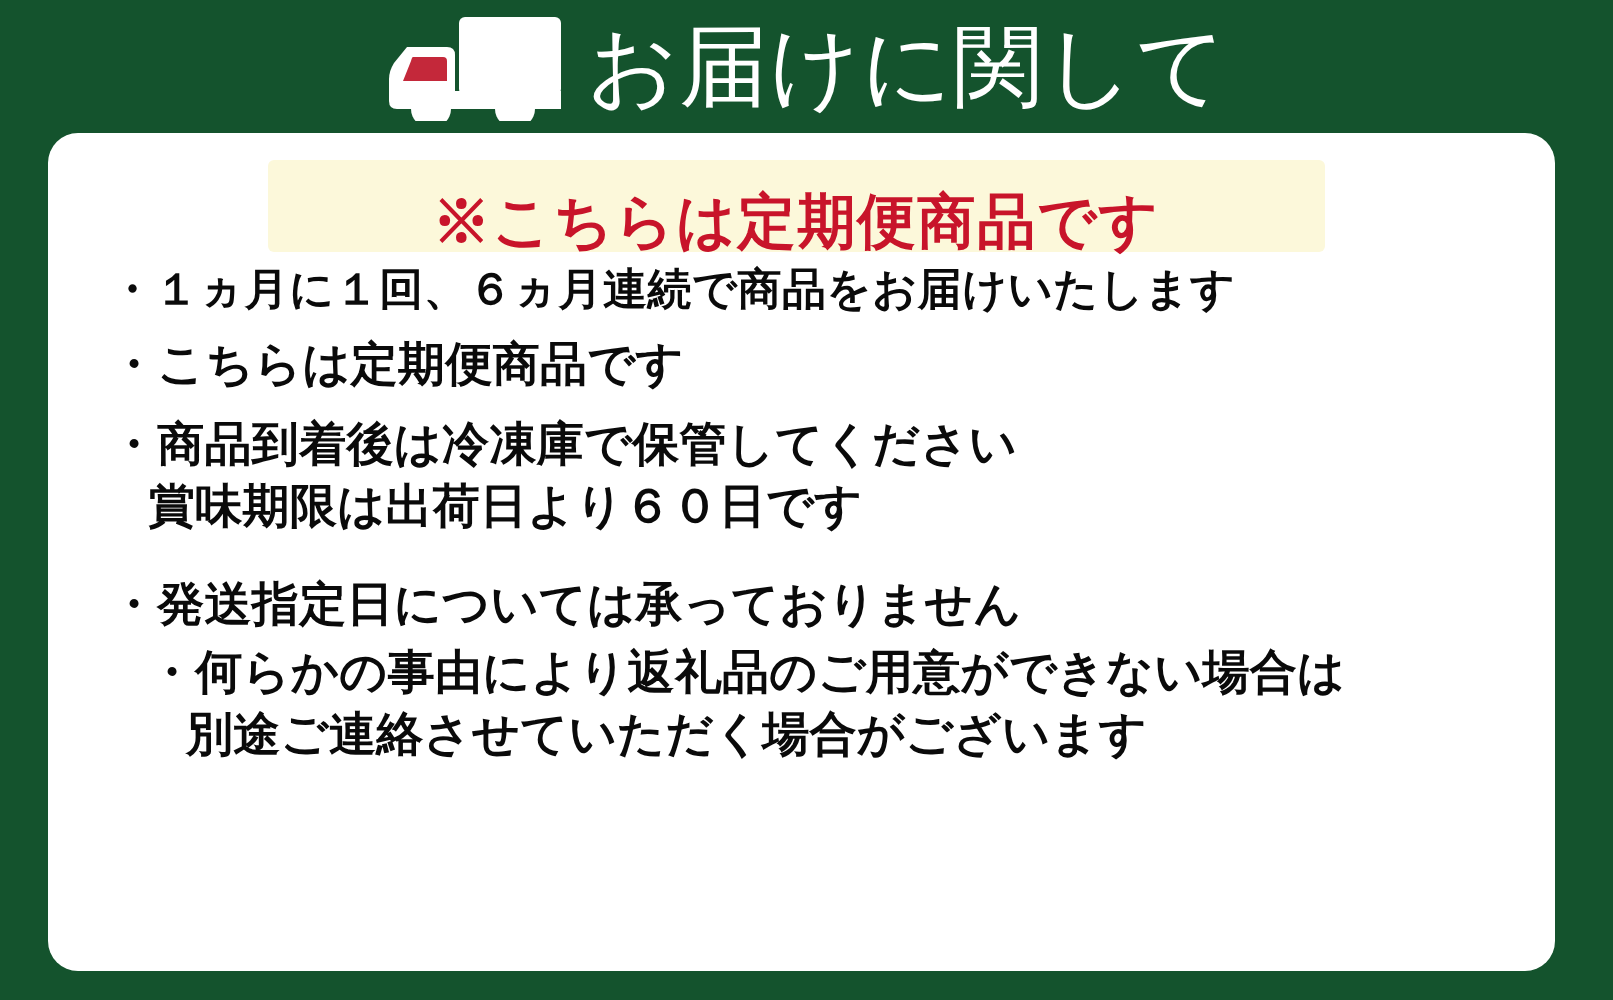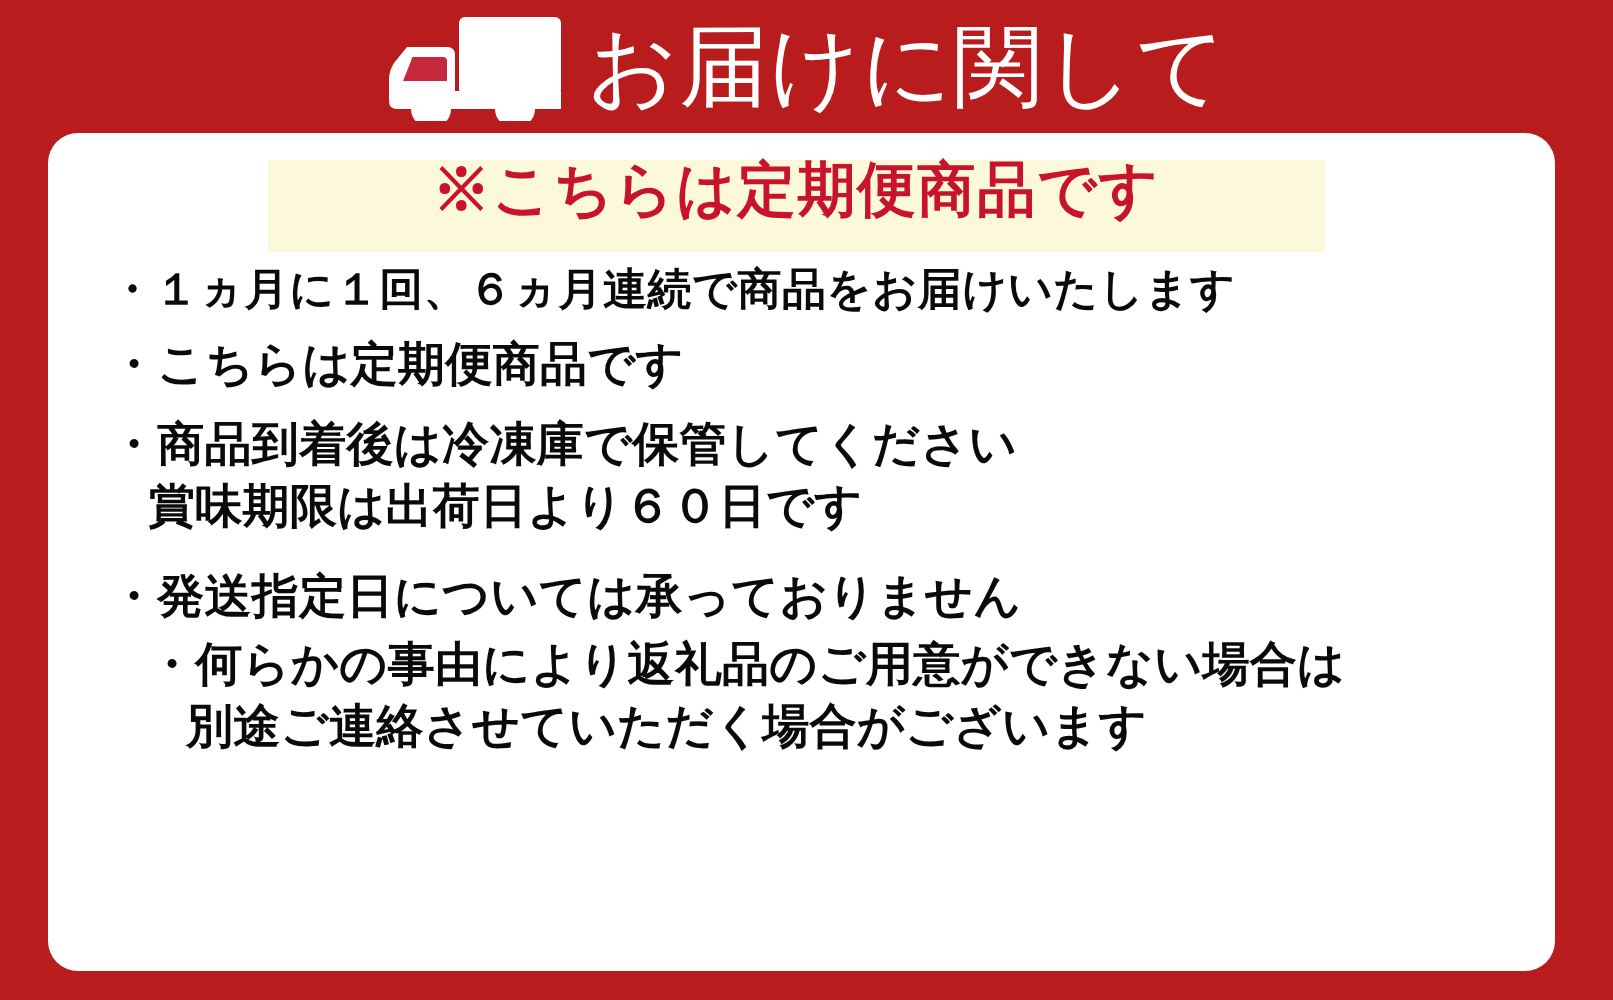--- a/index.html
+++ b/index.html
@@ -10,21 +10,21 @@
     width: 1613px;
     height: 1000px;
     overflow: hidden;
     font-family: "Liberation Serif", "DejaVu Serif", serif;
   }
 
   #poster {
     position: relative;
     width: 1613px;
     height: 1000px;
-    background: #b91c1c;
+    background: #14532d;
     box-sizing: border-box;
     text-decoration: underline;
   }
 
   
   #header {
     position: absolute;
     left: 0;
     top: 0;
     width: 1613px;
@@ -68,23 +68,24 @@
 
   
   #notice-banner {
     position: absolute;
     left: 220px;
     top: 27px;
     width: 1057px;
     height: 92px;
     background: #FCF8DA;
     display: flex;
-    align-items: flex-start;
+    align-items: flex-end;
     justify-content: center;
     box-sizing: border-box;
+    border-radius: 6px;
   }
 
   #notice-banner-text {
     color: #C8142A;
     font-size: 60px;
     line-height: 1;
     font-weight: bold;
     letter-spacing: 0.03em;
     white-space: nowrap;
     font-family: "Liberation Serif", "DejaVu Serif", serif;
@@ -113,21 +114,21 @@
     font-family: "Liberation Serif", "DejaVu Serif", serif;
   }
 
   .bullet-line.cont {
     padding-left: 38px;
   }
 
   
   #bullet-list > .bullet-item:nth-child(1) { margin-bottom: 14px; }
   #bullet-list > .bullet-item:nth-child(2) { margin-bottom: 18px; }
-  #bullet-list > .bullet-item:nth-child(3) { margin-bottom: 28px; }
+  #bullet-list > .bullet-item:nth-child(3) { margin-bottom: 36px; }
   #bullet-list > .bullet-item:nth-child(4) { }
   #bullet-list > .bullet-item:nth-child(5) { margin-bottom: 0; margin-left: 38px; }
 
   #bullet-list > .bullet-item:nth-child(1) .bullet-line { font-size: 44px; letter-spacing: 0.012em; }
 </style>
 </head>
 <body>
 
 <div id="poster">
 

